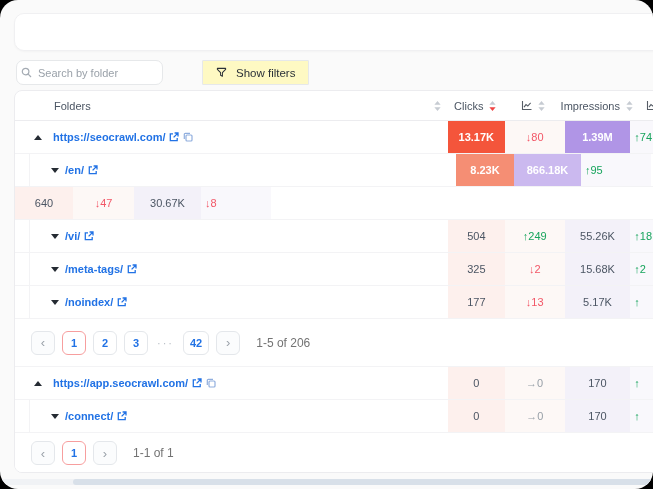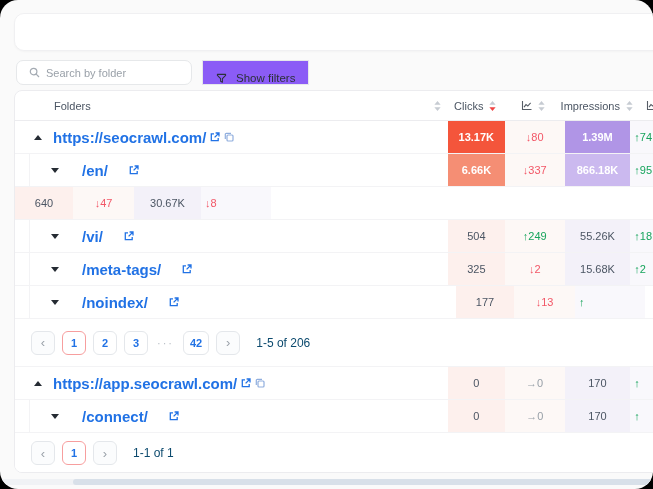--- a/index.html
+++ b/index.html
@@ -7,29 +7,29 @@
               font-family:"Liberation Sans", sans-serif; }
   .window { position:absolute; left:0; top:0; width:653px; height:489px;
             background:#fafafa; border-radius:18px; overflow:hidden; }
 
   
   .top-card { position:absolute; left:14px; top:13px; width:660px; height:38px;
               background:#fff; border:1px solid #f0f0f2; border-radius:10px;
               box-shadow:0 1px 2px rgba(16,24,40,.03); }
 
   
-  .search-box { position:absolute; left:16px; top:60px; width:176px; height:25px;
+  .search-box { position:absolute; left:16px; top:60px; width:147px; height:25px;
                 background:#fff; border:1px solid #e6e8ea; border-radius:7px;
-                display:flex; align-items:center; gap:6px; padding:0 12px; }
+                display:flex; align-items:center; gap:6px; padding:0 4px; }
   .search-box input { border:none; outline:none; flex:1; font-size:11px; color:#444;
                       font-family:"Liberation Sans", sans-serif; background:transparent; min-width:0; }
   .search-box input::placeholder { color:#9aa1a9; }
   .filters-btn { position:absolute; left:202px; top:60px; height:25px; padding:0 13px;
-                 background:#8b5cf6; border:1px solid #e6e8ea; border-radius:1px;
-                 display:flex; align-items:flex-end; gap:9px; font-size:11.5px; color:#2b3138;
+                 background:#fef9c3; border:1px solid #e6e8ea; border-radius:1px;
+                 display:flex; align-items:center; gap:9px; font-size:11.5px; color:#2b3138;
                  cursor:pointer; }
 
   
   .table-card { position:absolute; left:14px; top:90px; width:686px; height:383px;
                 background:#fff; border:1px solid #ececef; border-radius:8px; overflow:hidden; }
 
   .trow { display:flex; height:33px; border-bottom:1px solid #f3f3f5; position:relative; background:#fff; }
   .hrow { display:flex; height:30px; border-bottom:1px solid #ececef; align-items:center;
           font-size:11px; color:#3e444c; }
 
@@ -45,36 +45,36 @@
   .hrow .c-idelta { padding-left:16px; gap:6px; }
 
   .hl-o1 { background:#f4553b !important; color:#fff; font-weight:bold; }
   .hl-o2 { background:#f58e74 !important; color:#fff; font-weight:bold; }
   .hl-p1 { background:#b095e6 !important; color:#fff; font-weight:bold; }
   .hl-p2 { background:#cbb9ef !important; color:#fff; font-weight:bold; }
 
   .neg { color:#f25767; } .pos { color:#17a45c; } .neu { color:#98a0a8; }
 
   .pfold { padding-left:19px; } .pfold .caret { margin-right:11px; }
-  .cfold { padding-left:36px;gap:17px; } .cfold .caret { margin-right:6px; }
+  .cfold { padding-left:36px; } .cfold .caret { margin-right:6px; }
   .cfold::before { content:""; position:absolute; left:14px; top:0; bottom:0; width:1px; background:#f3f3f5; }
   .caret { display:flex; cursor:pointer; }
-  .flink { color:#2172e5; font-size:15px; font-weight:bold; text-decoration:none; cursor:pointer; }
+  .flink { color:#2172e5; font-size:11px; font-weight:bold; text-decoration:none; cursor:pointer; }
   .icn { display:flex; margin-left:4px; cursor:pointer; }
 
   .pagerow { height:48px; display:flex; align-items:center; gap:7px; padding-left:16px;
              border-bottom:1px solid #f3f3f5; background:#fff; }
   .pagerow.small { height:40px; border-bottom:none; }
   .pbtn { min-width:24px; height:24px; padding:0 6px; background:#fff; border:1px solid #e4e7eb;
           border-radius:6px; display:flex; align-items:center; justify-content:center;
           font-size:11px; color:#2172e5; font-weight:bold; cursor:pointer; }
   .pbtn.nav { color:#9aa1a9; font-weight:normal; background:#fbfcfd; font-size:13px; }
   .pbtn.active { border-color:#f79e9e; }
   .dots { color:#b9bfc6; font-size:11px; letter-spacing:2px; margin:0 2px; }
-  .pinfo { margin-left:9px; font-size:12px; color:#0c4a6e; }
+  .pinfo { margin-left:9px; font-size:12px; color:#737373; }
 
   
   .hscroll-track { position:absolute; left:0; right:0; bottom:4px; height:6px; background:#f0f2f5; }
   .hscroll-thumb { position:absolute; left:73px; right:0; top:0; height:6px; background:#d8e0e9; border-radius:3px; }
   .hscroll-arrow { position:absolute; left:52px; bottom:1px; font-size:10px; color:#9aa1a9; line-height:10px; }
 
   svg { display:block; }
 </style>
 </head>
 <body>
@@ -191,22 +191,21 @@
             </svg>
         </span>
         <a class="flink">/en/</a>
         <span class="icn">
           <svg width="10" height="10" viewBox="0 0 10 10" fill="none" stroke="#2172e5" stroke-width="1.3">
             <path d="M4 1.8 H1.3 V8.7 H8.2 V6"></path>
               <path d="M5.6 1 H9 V4.4 M9 1 L4.6 5.4"></path>
           </svg>
         </span>
       </div>
-      <div class="cell c-clicks hl-o2">6.66K</div>
-      <div class="cell c-cdelta neg">↓337</div>
+      <div class="cell c-clicks hl-o2">8.23K</div>
       <div class="cell c-imp hl-p2">866.18K</div>
       <div class="cell c-idelta pos">↑95</div>
     </div>
 
     <div class="trow">
       <div class="cell c-clicks">640</div>
       <div class="cell c-cdelta neg">↓47</div>
       <div class="cell c-imp">30.67K</div>
       <div class="cell c-idelta neg">↓8</div>
     </div>
@@ -263,20 +262,21 @@
         <a class="flink">/noindex/</a>
         <span class="icn">
           <svg width="10" height="10" viewBox="0 0 10 10" fill="none" stroke="#2172e5" stroke-width="1.3">
             <path d="M4 1.8 H1.3 V8.7 H8.2 V6"></path>
               <path d="M5.6 1 H9 V4.4 M9 1 L4.6 5.4"></path>
           </svg>
         </span>
       </div>
       <div class="cell c-clicks">177</div>
       <div class="cell c-cdelta neg">↓13</div>
+      <div class="cell c-imp">5.17K</div>
       <div class="cell c-idelta pos">↑</div>
     </div>
 
     <div class="pagerow">
       <div class="pbtn nav">‹</div>
       <div class="pbtn active">1</div>
       <div class="pbtn">2</div>
       <div class="pbtn">3</div>
       <span class="dots">···</span>
       <div class="pbtn">42</div>

